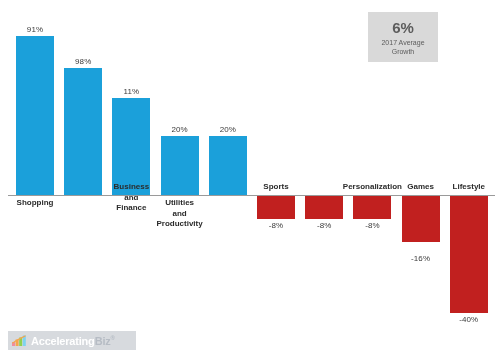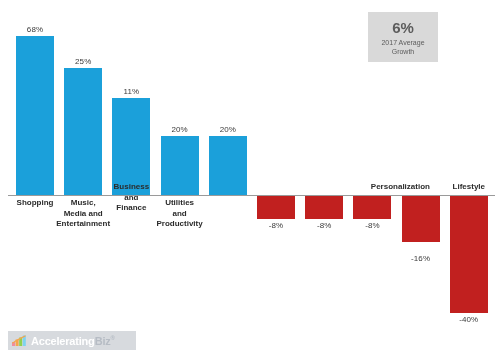--- a/index.html
+++ b/index.html
@@ -151,58 +151,59 @@
     <div class="kpi-value">6%</div>
     <div class="kpi-caption">
       <span>2017 Average</span><br>
       <span>Growth</span>
     </div>
   </div>
 
   <div class="plot" id="plot">
       <div class="bar-group" style="left: 16px; width: 38px;">
         <div class="bar pos" style="height: 159.3px; top: 35.7px;"></div>
-        <div class="val-label" style="top: 24.7px;">68%</div>
+        <div class="val-label" style="top: 24.7px;">91%</div>
         <div class="cat-label" style="top: 198px;">Shopping</div>
       </div>
       <div class="bar-group" style="left: 64.2px; width: 38px;">
         <div class="bar pos" style="height: 126.85px; top: 68.15px;"></div>
-        <div class="val-label" style="top: 57.15px;">25%</div>
-        <div class="cat-label wide" style="top: 198px;">Music,<br>Media and<br>Entertainment</div>
+        <div class="val-label" style="top: 57.15px;">98%</div>
       </div>
       <div class="bar-group" style="left: 112.4px; width: 38px;">
         <div class="bar pos" style="height: 97.35px; top: 97.65px;"></div>
         <div class="val-label" style="top: 86.65px;">11%</div>
         <div class="cat-label wide" style="top: 182px;">Business<br>and<br>Finance</div>
       </div>
       <div class="bar-group" style="left: 160.6px; width: 38px;">
         <div class="bar pos" style="height: 59px; top: 136px;"></div>
         <div class="val-label" style="top: 125px;">20%</div>
         <div class="cat-label wide" style="top: 198px;">Utilities<br>and<br>Productivity</div>
       </div>
       <div class="bar-group" style="left: 208.8px; width: 38px;">
         <div class="bar pos" style="height: 59px; top: 136px;"></div>
         <div class="val-label" style="top: 125px;">20%</div>
       </div>
       <div class="bar-group" style="left: 257px; width: 38px;">
         <div class="bar neg" style="height: 23.6px; top: 195px;"></div>
         <div class="val-label" style="top: 220.6px;">-8%</div>
+        <div class="cat-label" style="top: 182px;">Sports</div>
       </div>
       <div class="bar-group" style="left: 305.2px; width: 38px;">
         <div class="bar neg" style="height: 23.6px; top: 195px;"></div>
         <div class="val-label" style="top: 220.6px;">-8%</div>
       </div>
       <div class="bar-group" style="left: 353.4px; width: 38px;">
         <div class="bar neg" style="height: 23.6px; top: 195px;"></div>
         <div class="val-label" style="top: 220.6px;">-8%</div>
-        <div class="cat-label wide" style="top: 182px; margin-left: 28px;">Personalization</div>
+        <div class="cat-label wide" style="top: 182px;">Personalization</div>
       </div>
       <div class="bar-group" style="left: 401.6px; width: 38px;">
         <div class="bar neg" style="height: 47.2px; top: 195px;"></div>
         <div class="val-label" style="top: 254px;">-16%</div>
+        <div class="cat-label" style="top: 182px;">Games</div>
       </div>
       <div class="bar-group" style="left: 449.8px; width: 38px;">
         <div class="bar neg" style="height: 118px; top: 195px;"></div>
         <div class="val-label" style="top: 315px;">-40%</div>
         <div class="cat-label" style="top: 182px;">Lifestyle</div>
       </div>
     </div>
 
   <div class="axis-line"></div>
 

